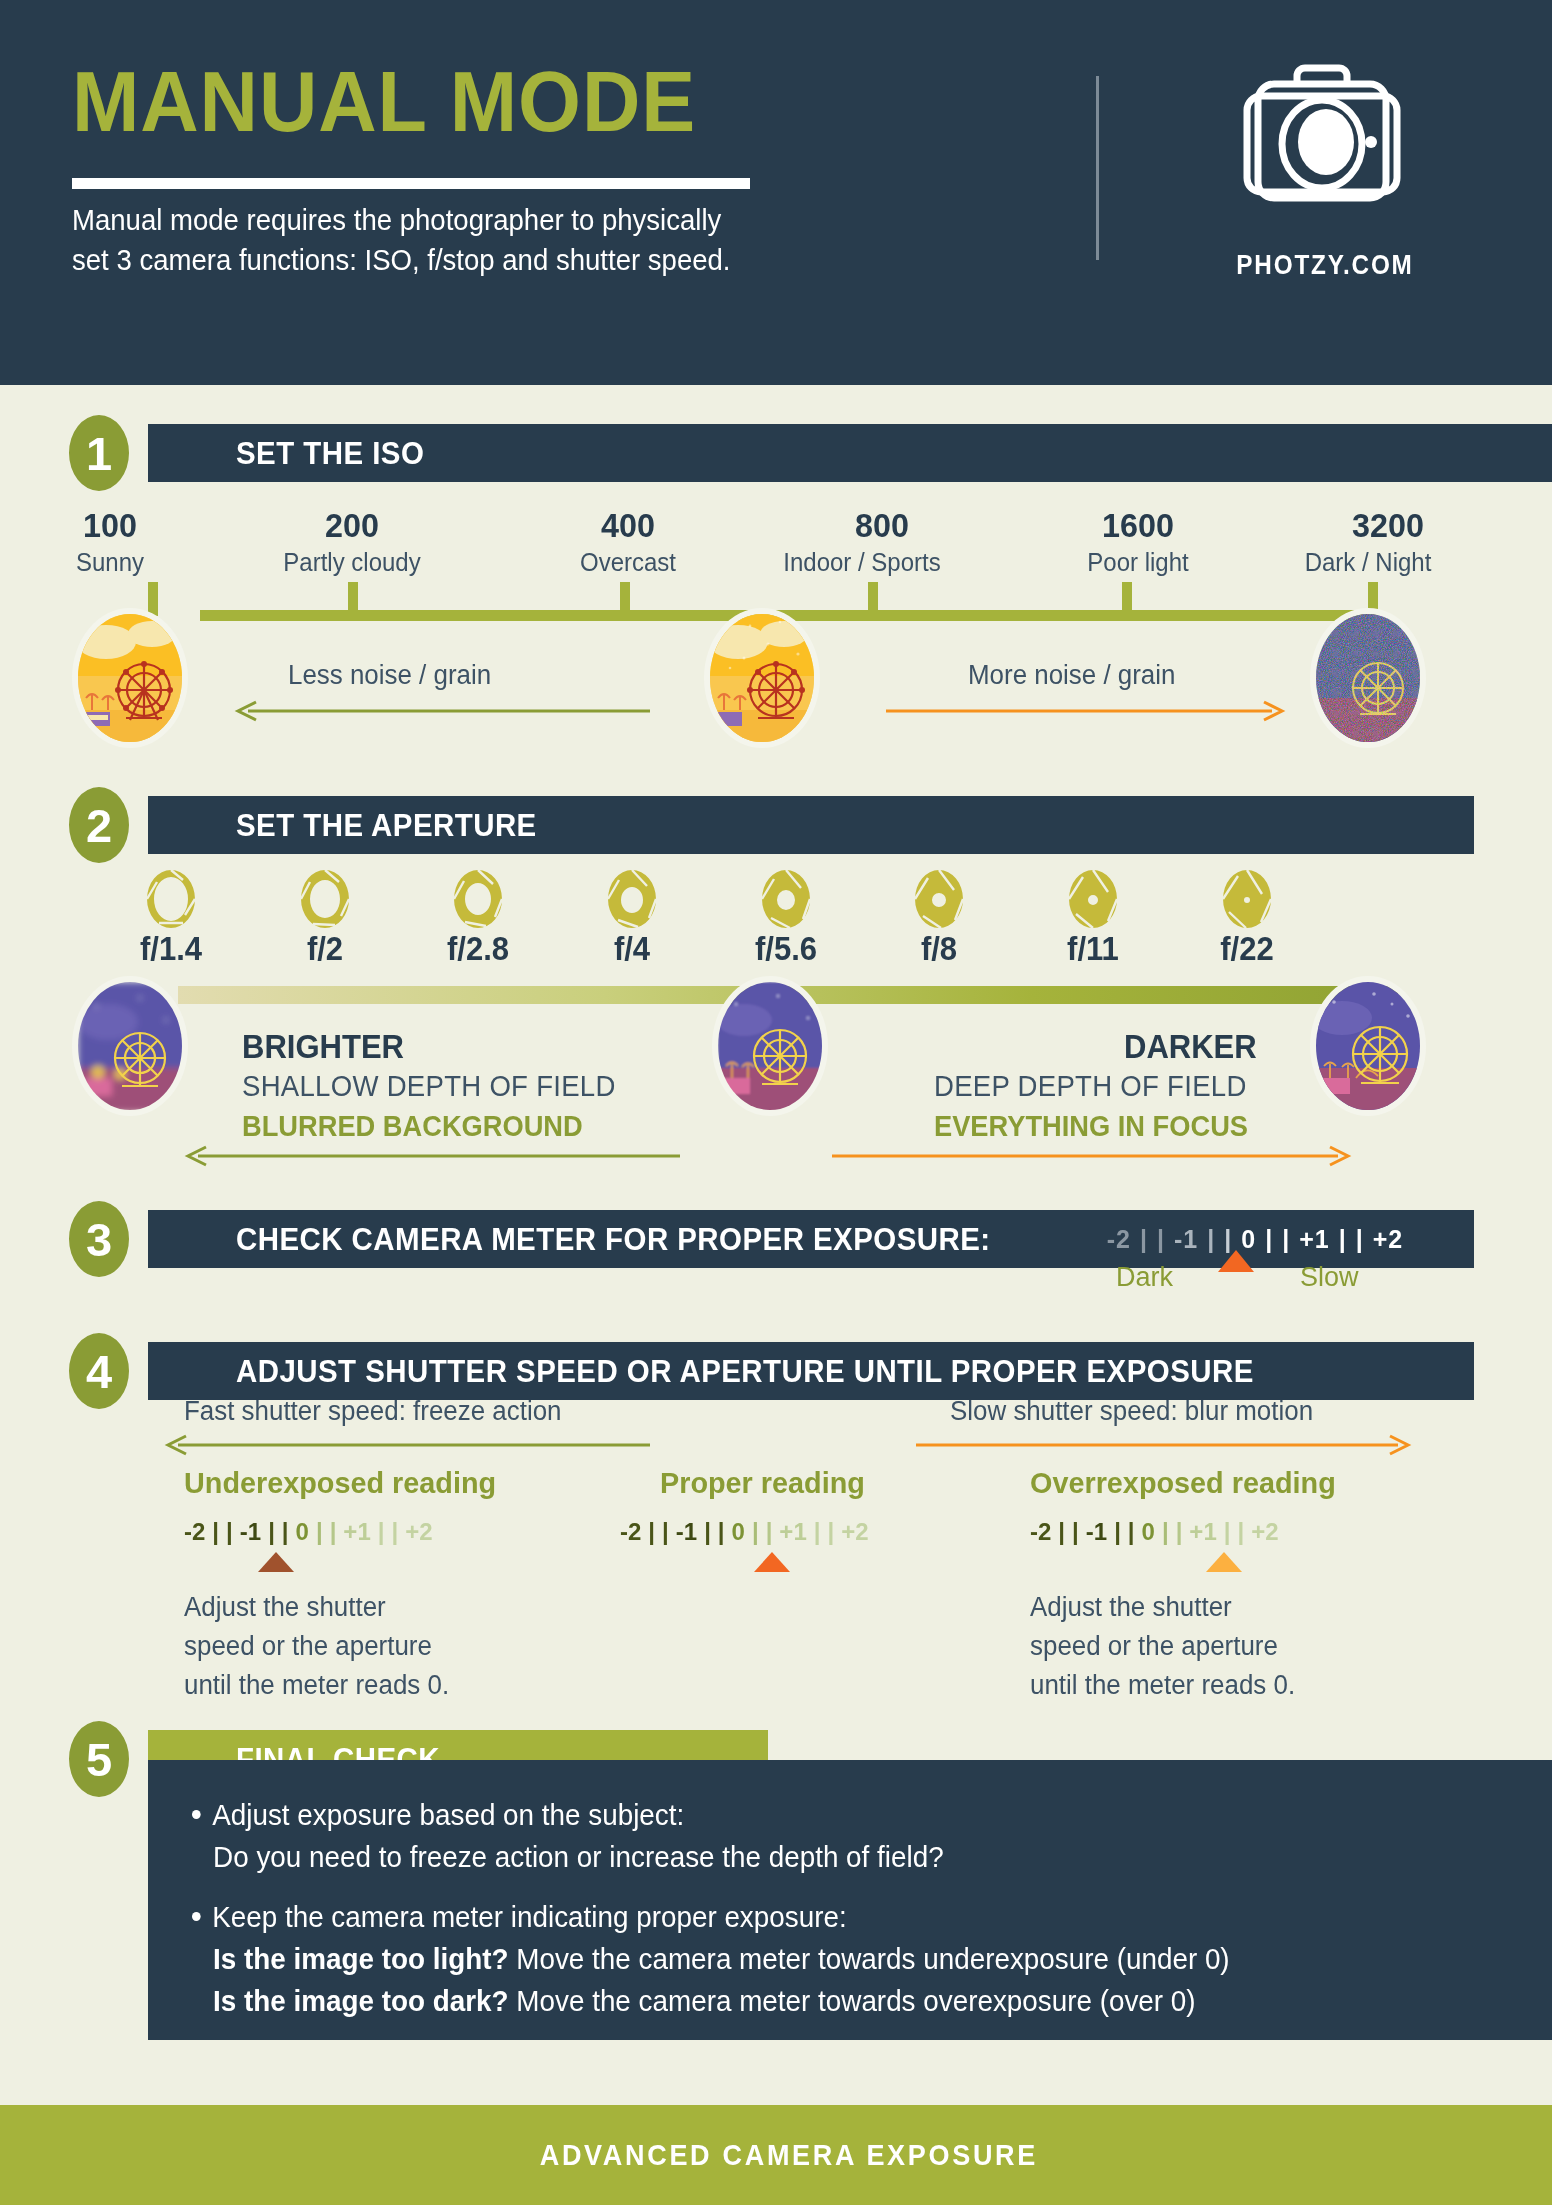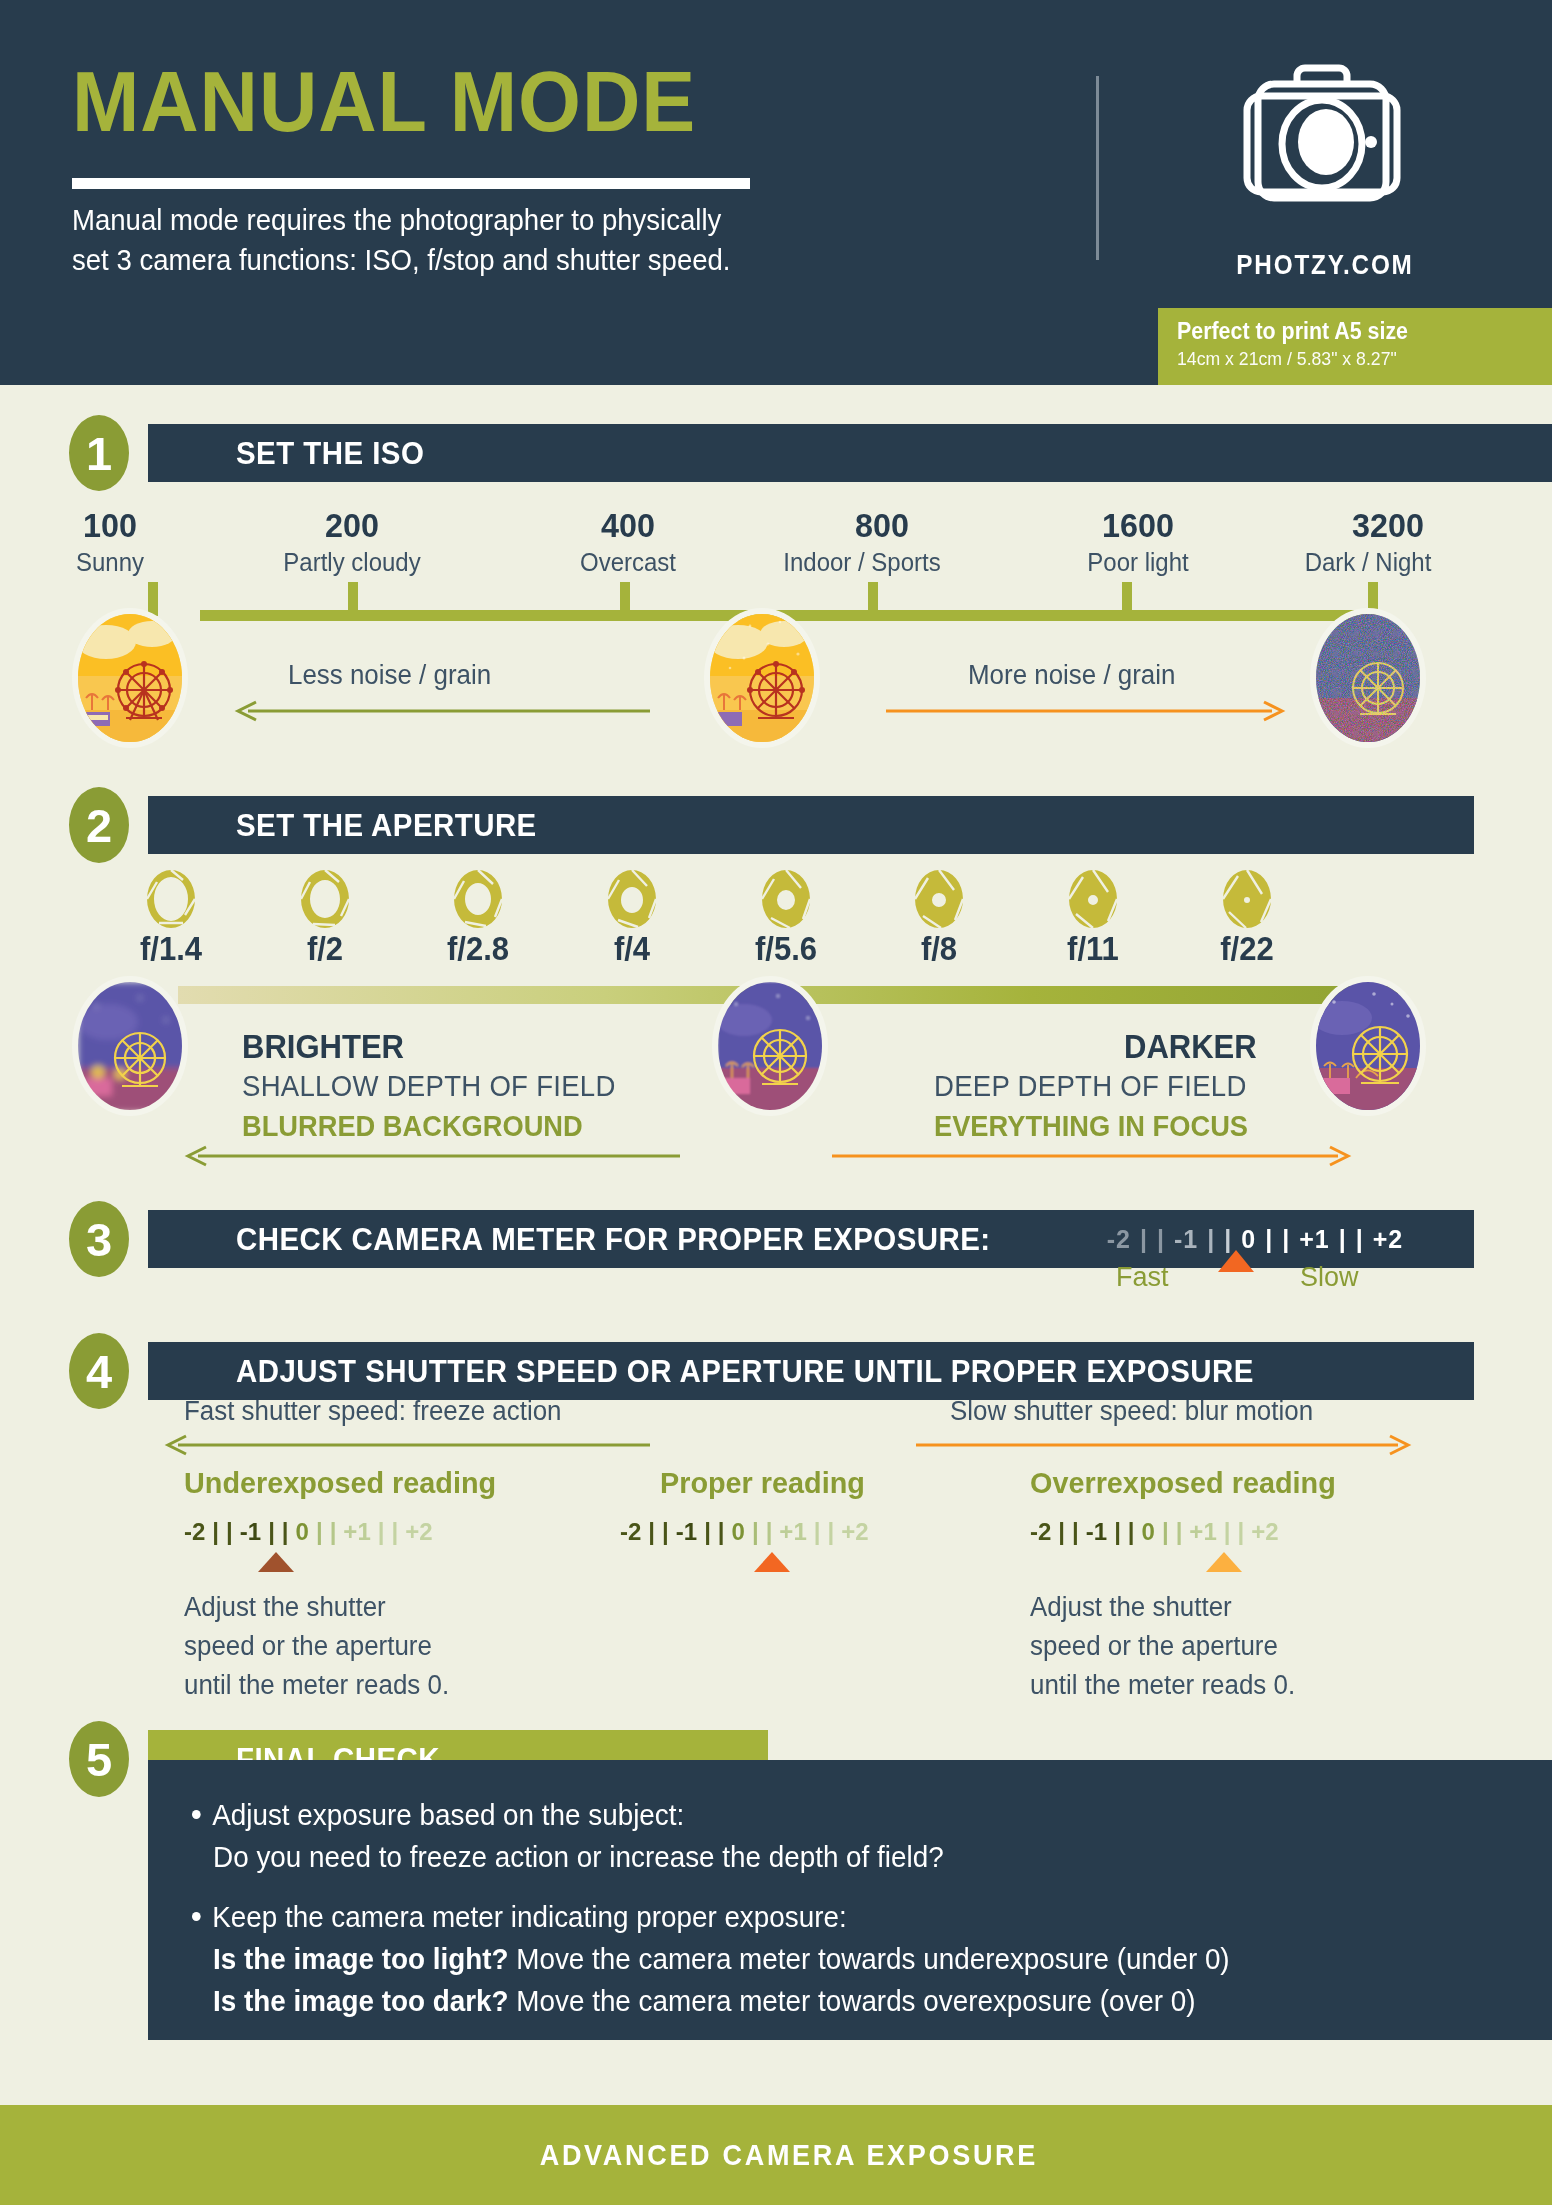--- a/index.html
+++ b/index.html
@@ -175,24 +175,20 @@
         <rect x="33" y="24" width="128" height="114" rx="16"></rect>
         <path d="M72 24 v-8 a8 8 0 0 1 8-8 h34 a8 8 0 0 1 8 8 v8"></path>
       </g>
       <ellipse cx="97" cy="84" rx="40" ry="44" fill="none" stroke="#ffffff" stroke-width="7"></ellipse>
       <ellipse cx="101" cy="82" rx="28" ry="33" fill="#ffffff"></ellipse>
       <circle cx="146" cy="82" r="6" fill="#ffffff"></circle>
     </svg>
   </div>
   <div class="logo-text cond">PHOTZY.COM</div>
 
-  <div class="a5badge">
-    <div class="l1 cond">Perfect to print A5 size</div>
-    <div class="l2 cond">14cm x 21cm / 5.83" x 8.27"</div>
-  </div>
 </div>
 
 <div class="stepnum" style="left:64px; top:410px;">1</div>
 <div class="stepbar" style="left:148px; top:424px; width:1452px;">
   <span class="lbl cond">SET THE ISO</span>
 </div>
 
 <div class="iso-scale">
 
   <div class="iso-val cond" style="left:-10px; top:506px;">100</div>
@@ -514,21 +510,21 @@
   <span style="color:#c6ced4">|</span>
   <span style="color:#ffffff">0</span>
   <span style="color:#ffffff">|</span>
   <span style="color:#ffffff">|</span>
   <span style="color:#ffffff">+1</span>
   <span style="color:#ffffff">|</span>
   <span style="color:#ffffff">|</span>
   <span style="color:#ffffff">+2</span>
 </div>
 <div class="tri" style="left:1218px; top:1250px; border-bottom:22px solid #f26722;"></div>
-<div class="under-over cond" style="left:1116px; top:1262px;">Fast</div>
+<div class="under-over cond" style="left:1116px; top:1262px;">Dark</div>
 <div class="under-over cond" style="left:1300px; top:1262px;">Slow</div>
 
 <div class="stepnum" style="left:64px; top:1328px;">4</div>
 <div class="stepbar" style="left:148px; top:1342px; width:1326px;">
   <span class="lbl cond">ADJUST SHUTTER SPEED OR APERTURE UNTIL PROPER EXPOSURE</span>
 </div>
 
 <div class="ss-lbl cond" style="left:184px; top:1396px;">Fast shutter speed: freeze action</div>
 <div class="ss-lbl cond" style="left:950px; top:1396px;">Slow shutter speed: blur motion</div>
 

